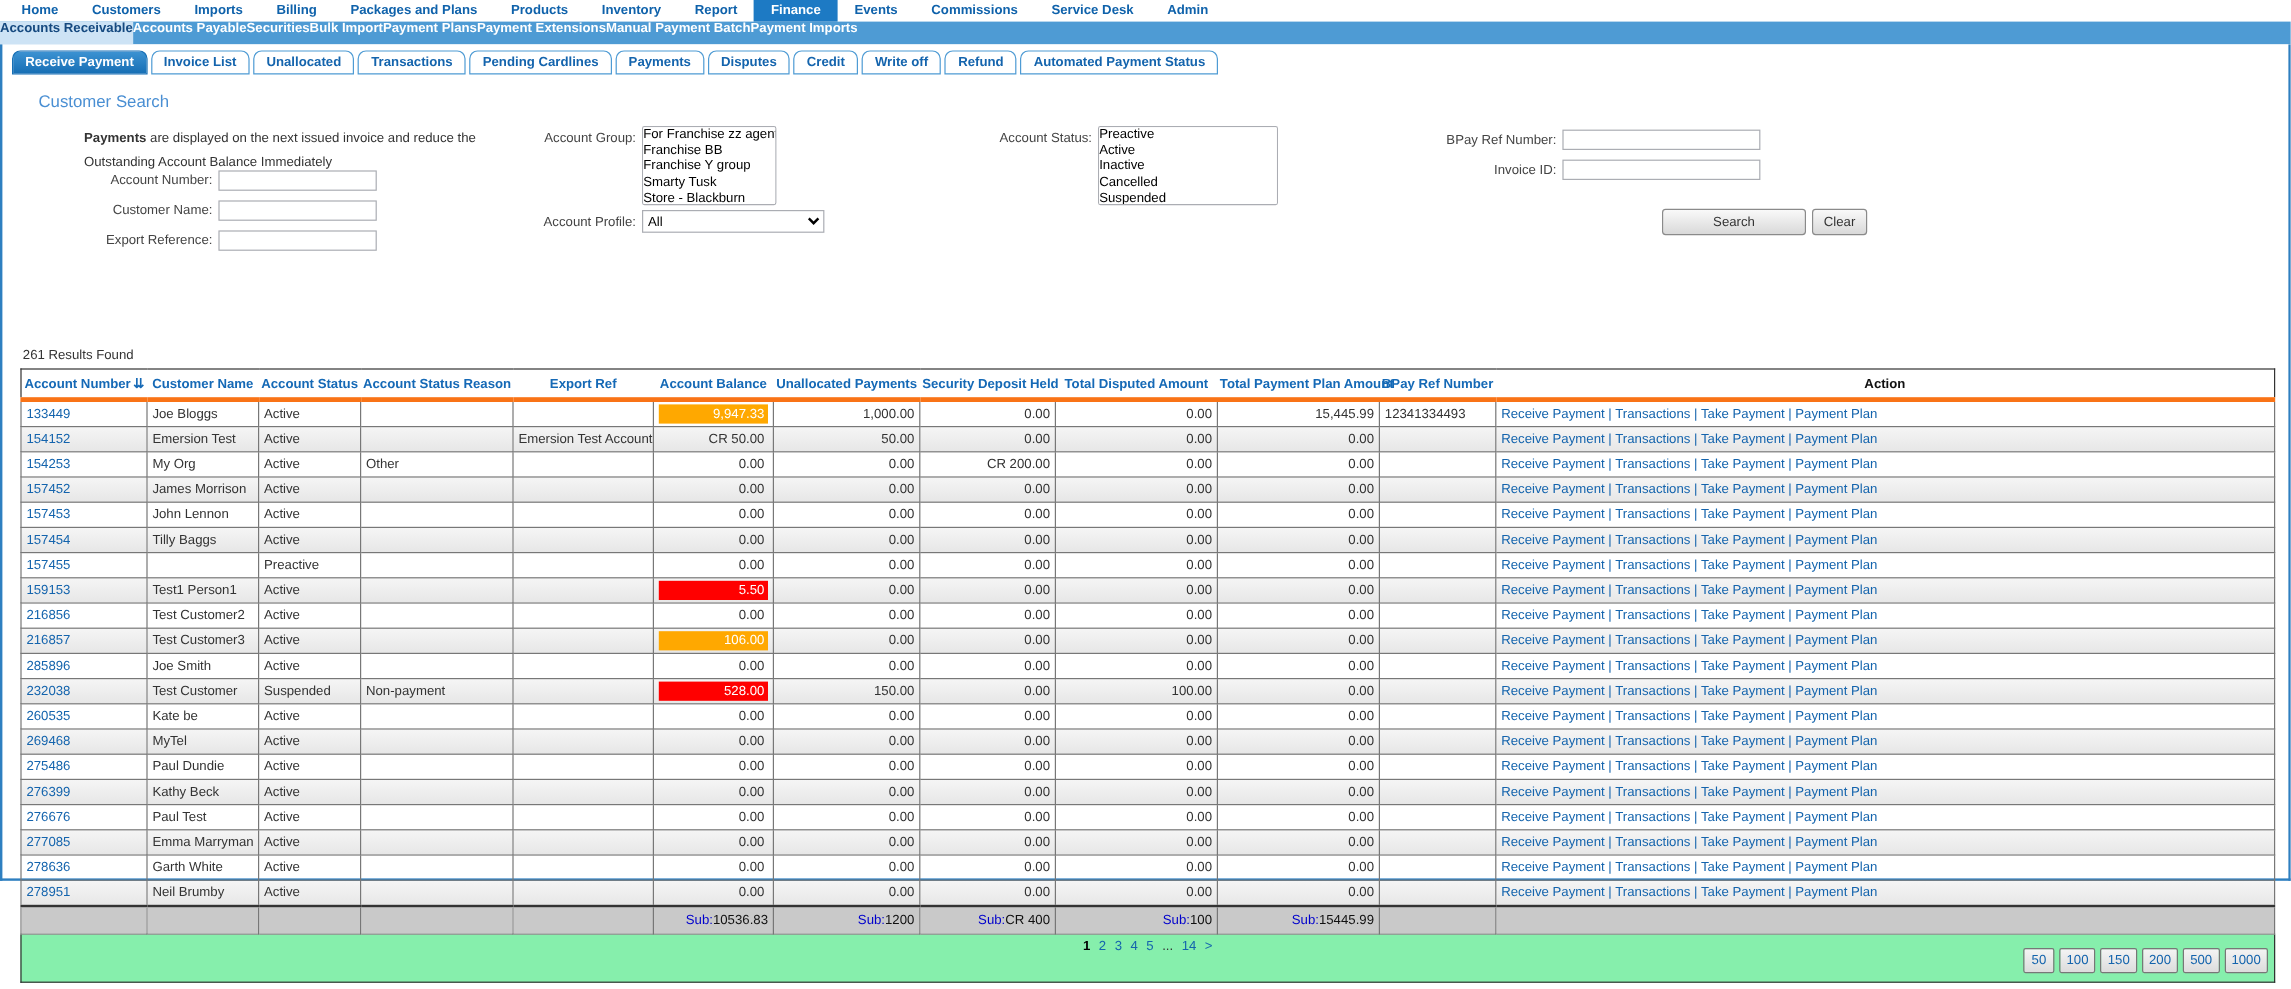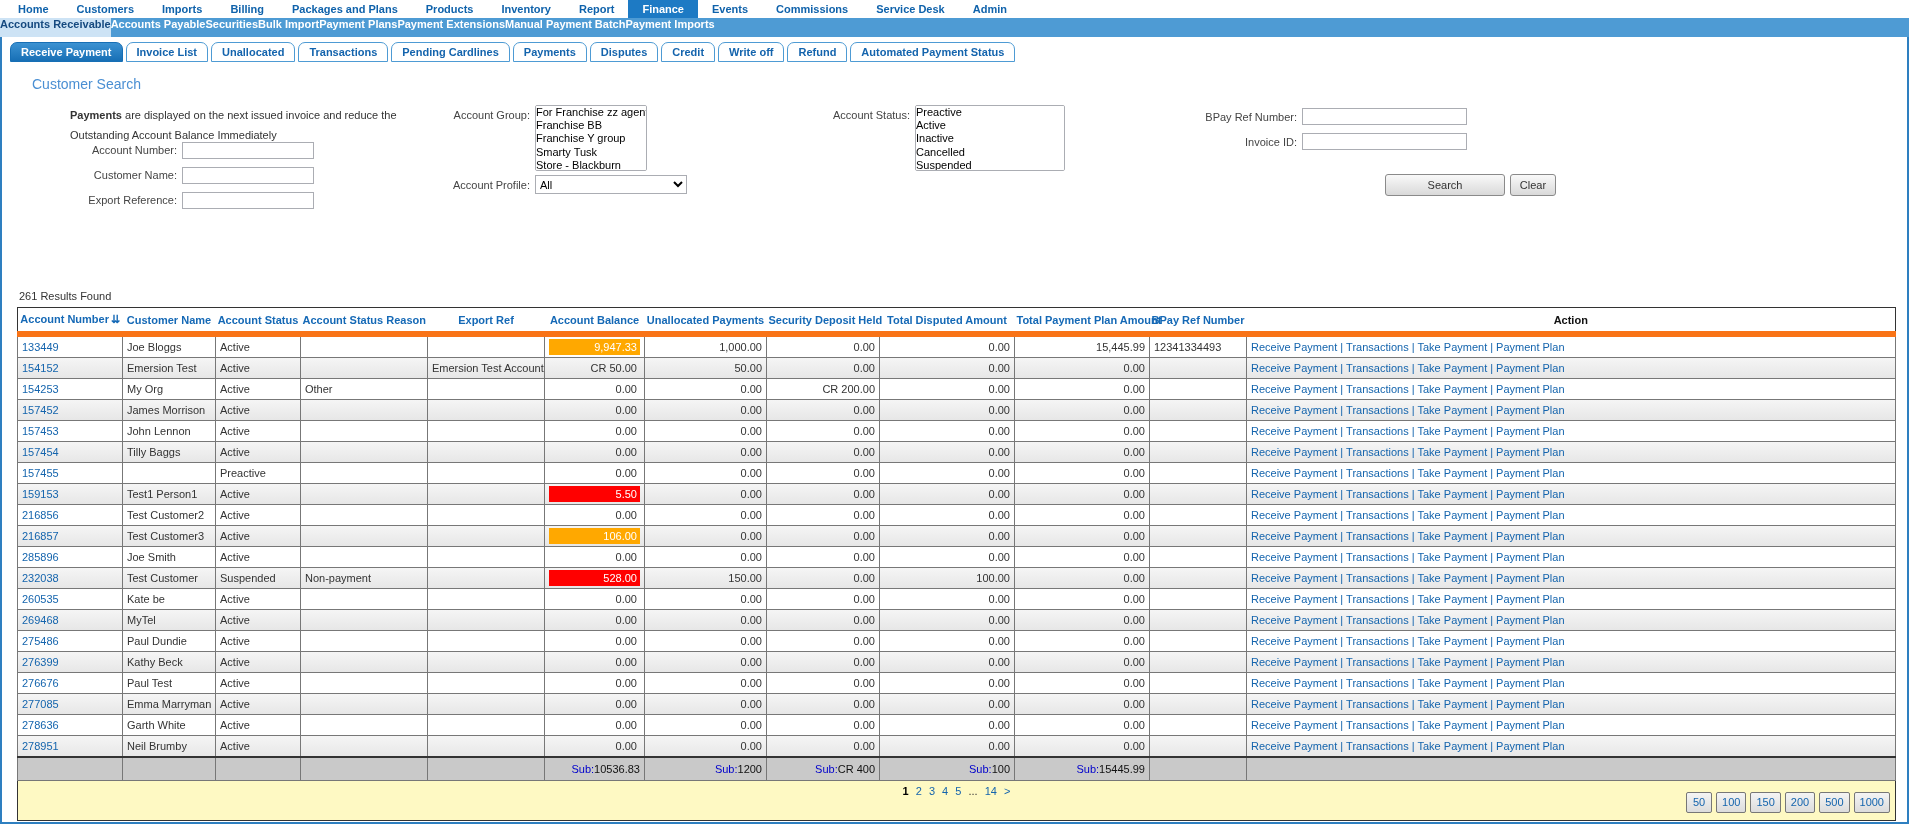--- a/index.html
+++ b/index.html
@@ -12,21 +12,21 @@
   .top-nav .nav-item { display: flex; align-items: center; padding: 0 14px; color: #0f62ab;
     font-weight: bold; cursor: pointer; white-space: nowrap; }
   .top-nav .nav-item.active { background: #1d7ac4; color: #fff; }
 
   .sub-nav { display: flex; align-items: stretch; height: 19px; background: #4e9bd4; padding-left: 0; }
   .sub-nav .nav-item { display: flex; align-items: flex-start; padding: 0 0; color: #fff;
     font-weight: bold; cursor: pointer; white-space: nowrap; }
   .sub-nav .nav-item.active { background: #cde3f5; color: #15497f; }
 
   
-  .page-body { height: 787px; border: 2px solid #2e7fc0; border-top: none; position: relative; background: #fff; }
+  .page-body { height: 697px; border: 2px solid #2e7fc0; border-top: none; position: relative; background: #fff; }
 
   
   .tab-bar { display: flex; gap: 3px; padding: 5px 0 0 8px; align-items: flex-end; }
   .tab { border: 1px solid #4e9bd4; border-radius: 7px 7px 0 0; background: #fff; color: #1464ad;
     font-weight: bold; padding: 3px 10px 3px 10px; cursor: pointer; white-space: nowrap; }
   .tab.active { background: linear-gradient(#3c92d2, #176fb5); border-color: #176fb5; color: #fff; }
 
   
   .section-title { margin: 14px 0 0 30px; font-size: 14px; color: #4a8fd3; }
   .search-form { position: relative; height: 178px; }
@@ -38,41 +38,41 @@
     font-size: 11px; background: #fff; }
   .btn { position: absolute; background: linear-gradient(#f9f9f9, #d9d9d9); border: 1px solid #8a8a8a;
     border-radius: 3px; height: 22px; font-family: "Liberation Sans", sans-serif; font-size: 11px;
     color: #333; cursor: pointer; }
 
   
   .results-count { margin: 20px 0 5px 17px; color: #333; }
   table.results { margin-left: 15px; width: 1879px; border-collapse: collapse; table-layout: fixed;
     border: 1px solid #333; font-size: 11px; }
   table.results th { color: #1569b6; font-weight: bold; text-align: center; padding: 5px 2px;
-    background: #fff; border-bottom: 6px solid #f97316; white-space: nowrap; }
+    background: #fff; border-bottom: 4px solid #f97316; white-space: nowrap; }
   table.results th.action-h { color: #111; }
   .sort-icon { color: #1569b6; font-size: 11px; margin-left: 2px; }
   table.results td { border: 1px solid #777; padding: 2px 4px; height: 21px; overflow: hidden;
     white-space: nowrap; }
   tbody tr.data-row:nth-child(even) { background: linear-gradient(#f5f5f5, #e6e6e6); }
   td.num { text-align: right; }
   td.c-balance { padding: 2px 2px; }
   .bal { display: block; text-align: right; padding: 2px 3px; }
   .bal.orange { background: #ffa800; color: #fff; }
   .bal.red { background: #ff0000; color: #fff; }
   td.c-action { padding-left: 6px; }
   td.c-action .sep { color: #1464ad; margin: 0 3px; }
   tr.subtotal-row td { background: #c9c9c9; border-top: 2px solid #333; height: 23px; }
   .sub-wrap { display: flex; justify-content: flex-end; }
   .sub-label { color: #0000cc; }
   .sub-val { color: #111; }
 
   
   .table-footer { position: relative; margin-left: 15px; width: 1879px; height: 40px;
-    border: 1px solid #333; border-top: none; background: #fef9c3; }
+    border: 1px solid #333; border-top: none; background: #86efac; }
   .pagination { text-align: center; padding-top: 4px; }
   .page-link { margin: 0 2px; color: #1464ad; }
   .page-link.current { color: #000; font-weight: bold; }
   .page-link.text { color: #333; }
   .page-sizes { position: absolute; right: 5px; top: 11px; display: flex; gap: 4px; padding-left: 44px; }
   .size-btn { background: linear-gradient(#f4f4f4, #dcdcdc); border: 1px solid #777; border-radius: 2px;
     color: #1464ad; font-family: "Liberation Sans", sans-serif; font-size: 11px; height: 21px;
     min-width: 26px; padding: 0 5px; cursor: pointer; }
 </style>
 </head>

